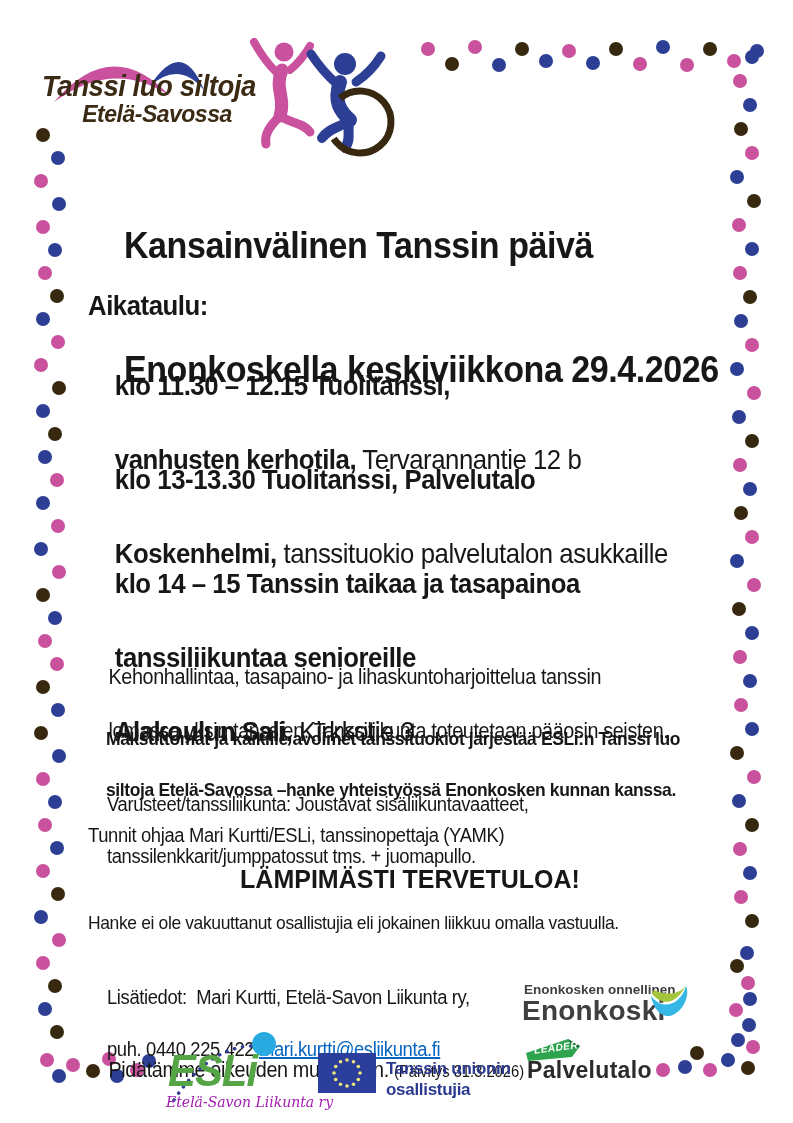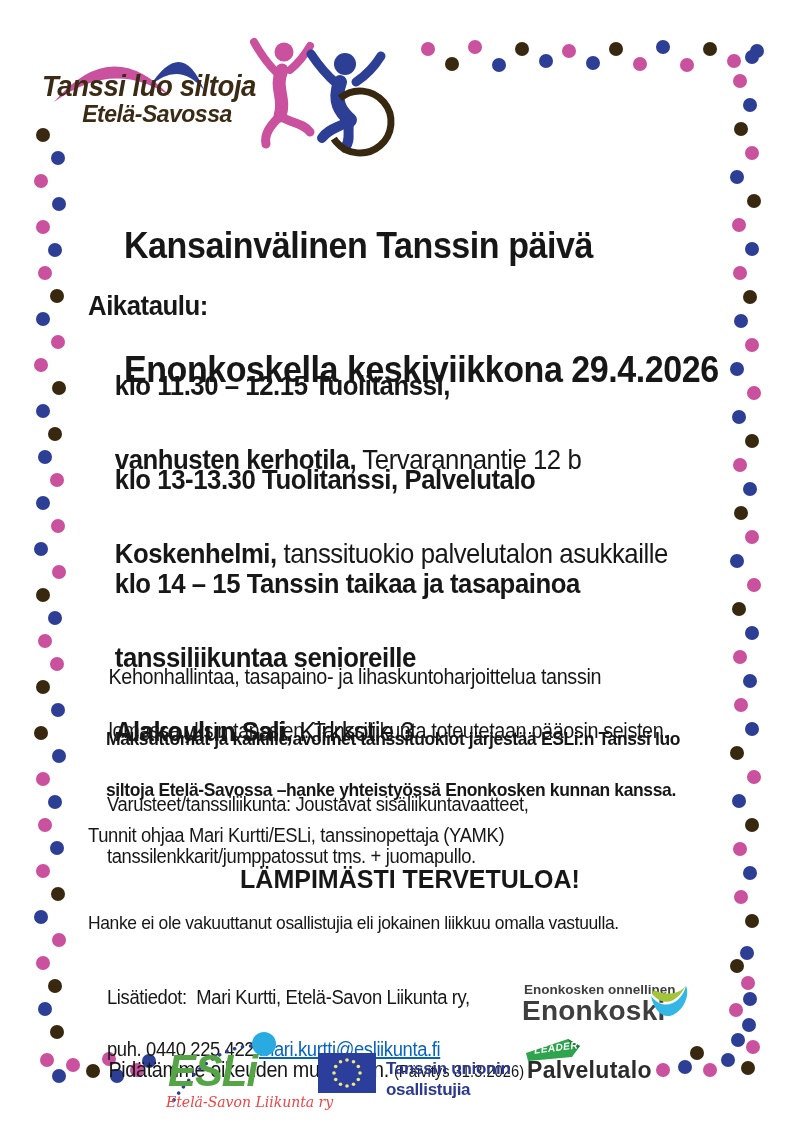--- a/index.html
+++ b/index.html
@@ -21,21 +21,21 @@
   a.email{color:#0563c1;text-decoration:underline;cursor:pointer;}
   
   .logo-title{position:absolute;left:42px;top:70px;font-size:29px;font-weight:bold;
       font-style:italic;color:#3b2a14;letter-spacing:-0.5px;transform:scaleX(0.95);transform-origin:0 0;}
   .logo-sub{position:absolute;left:44px;top:101px;width:226px;text-align:center;font-size:23px;
       font-weight:bold;font-style:italic;color:#3b2a14;letter-spacing:-0.5px;}
   
   .esli-name{position:absolute;left:168px;top:1046px;font-size:44px;font-weight:bold;
       font-style:italic;color:#55a546;letter-spacing:-1px;transform:scaleX(0.95);transform-origin:0 0;}
   .esli-tag{position:absolute;left:166px;top:1094px;font-size:14px;font-style:italic;
-      font-family:"DejaVu Serif",serif;color:#ef4444;}
+      font-family:"DejaVu Serif",serif;color:#a21caf;}
   .eu-text{position:absolute;left:386px;top:1058px;font-size:17px;font-weight:bold;
       color:#2b3a90;line-height:21px;letter-spacing:-0.3px;}
   .eno-tag{position:absolute;left:524px;top:982px;font-size:13.5px;font-weight:bold;color:#3f3f3f;}
   .eno-name{position:absolute;left:522px;top:995px;font-size:28px;font-weight:bold;color:#3f3f3f;letter-spacing:0.2px;}
   .leader-text{position:absolute;left:534px;top:1042px;font-size:10px;font-weight:bold;
       font-style:italic;color:#fff;transform:rotate(-7deg);letter-spacing:0.5px;}
   .savonluotsi{position:absolute;left:527px;top:1057px;font-size:23px;font-weight:bold;color:#2b2b2b;letter-spacing:0.3px;}
   svg{position:absolute;overflow:visible;}
 </style>
 </head>

